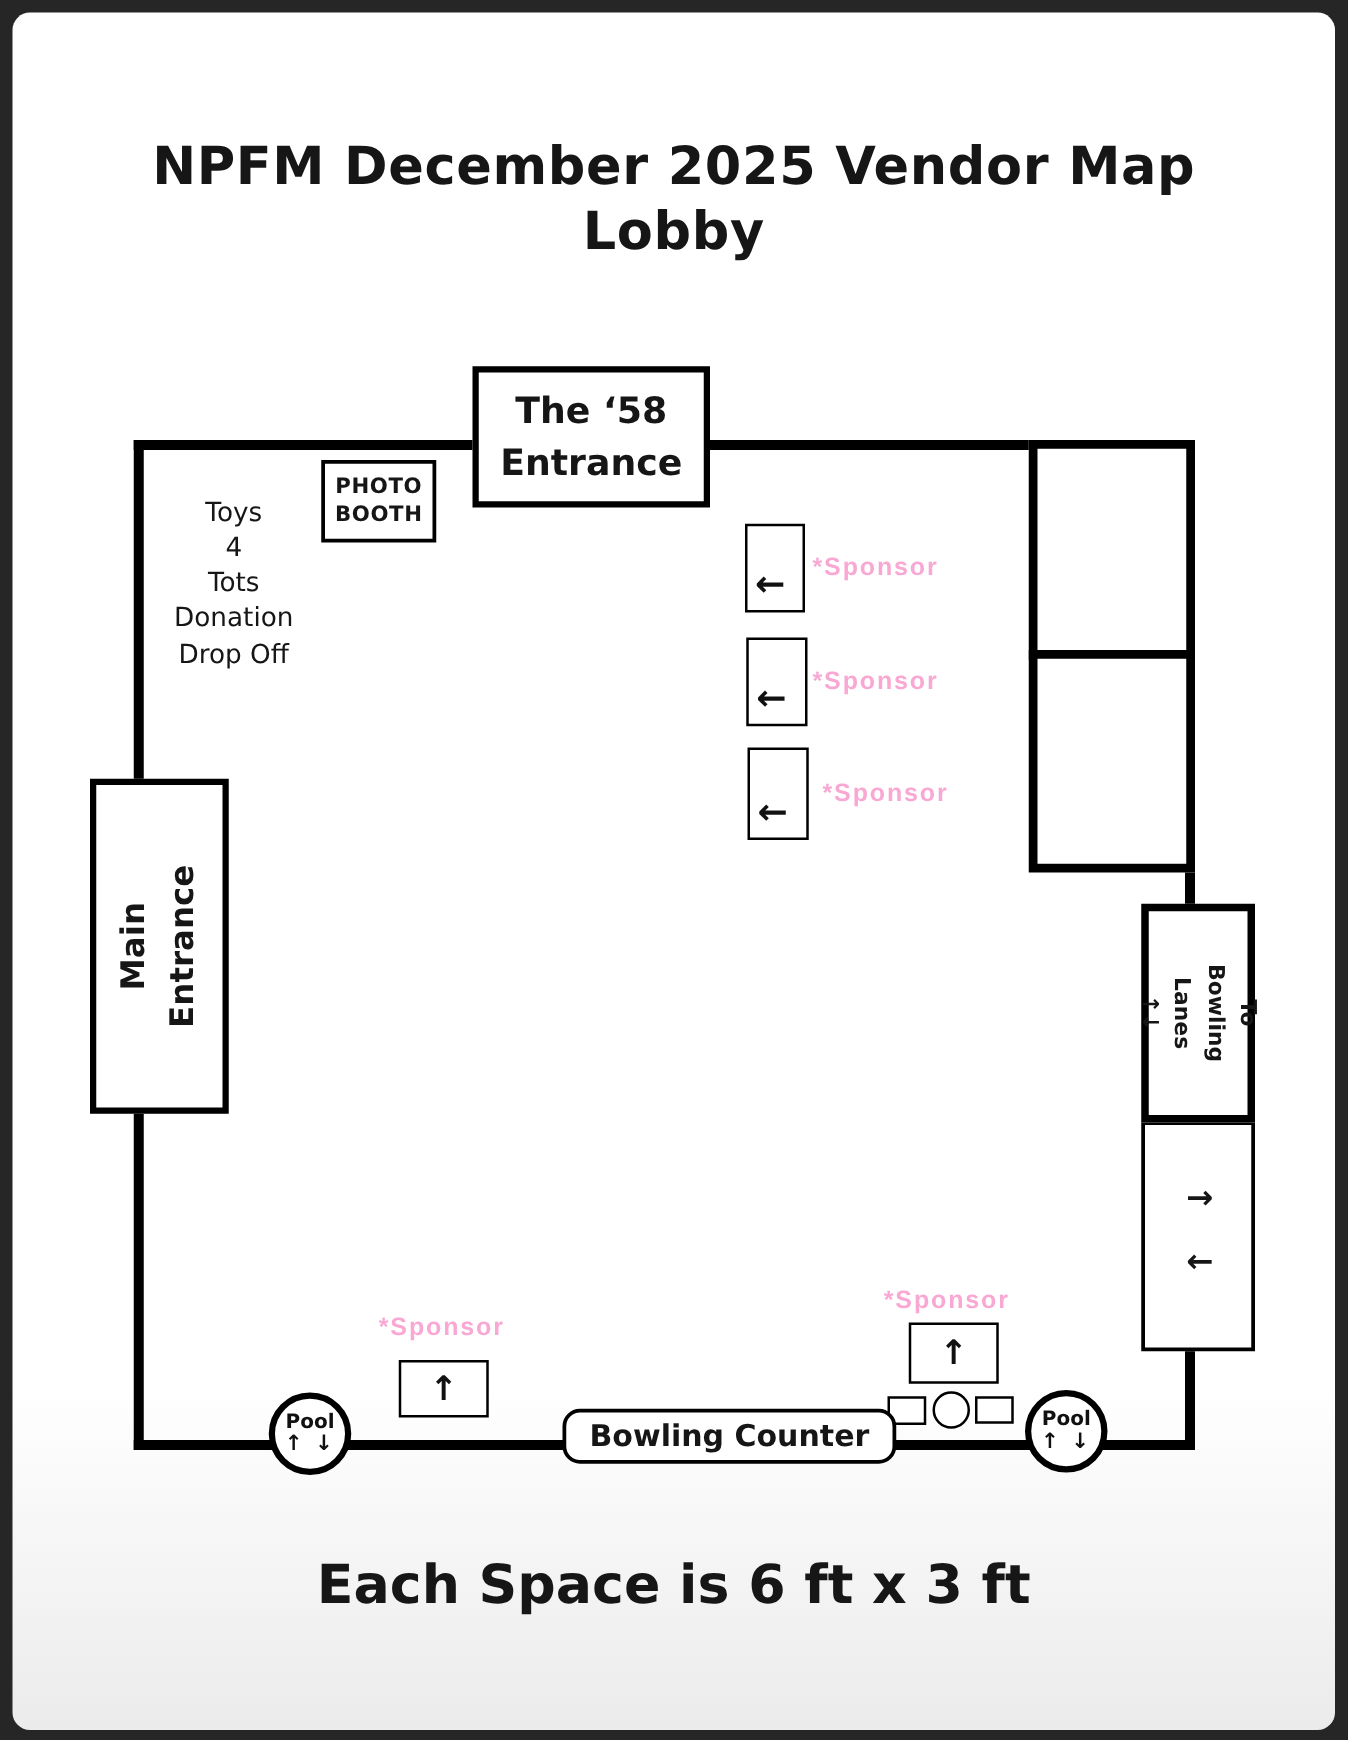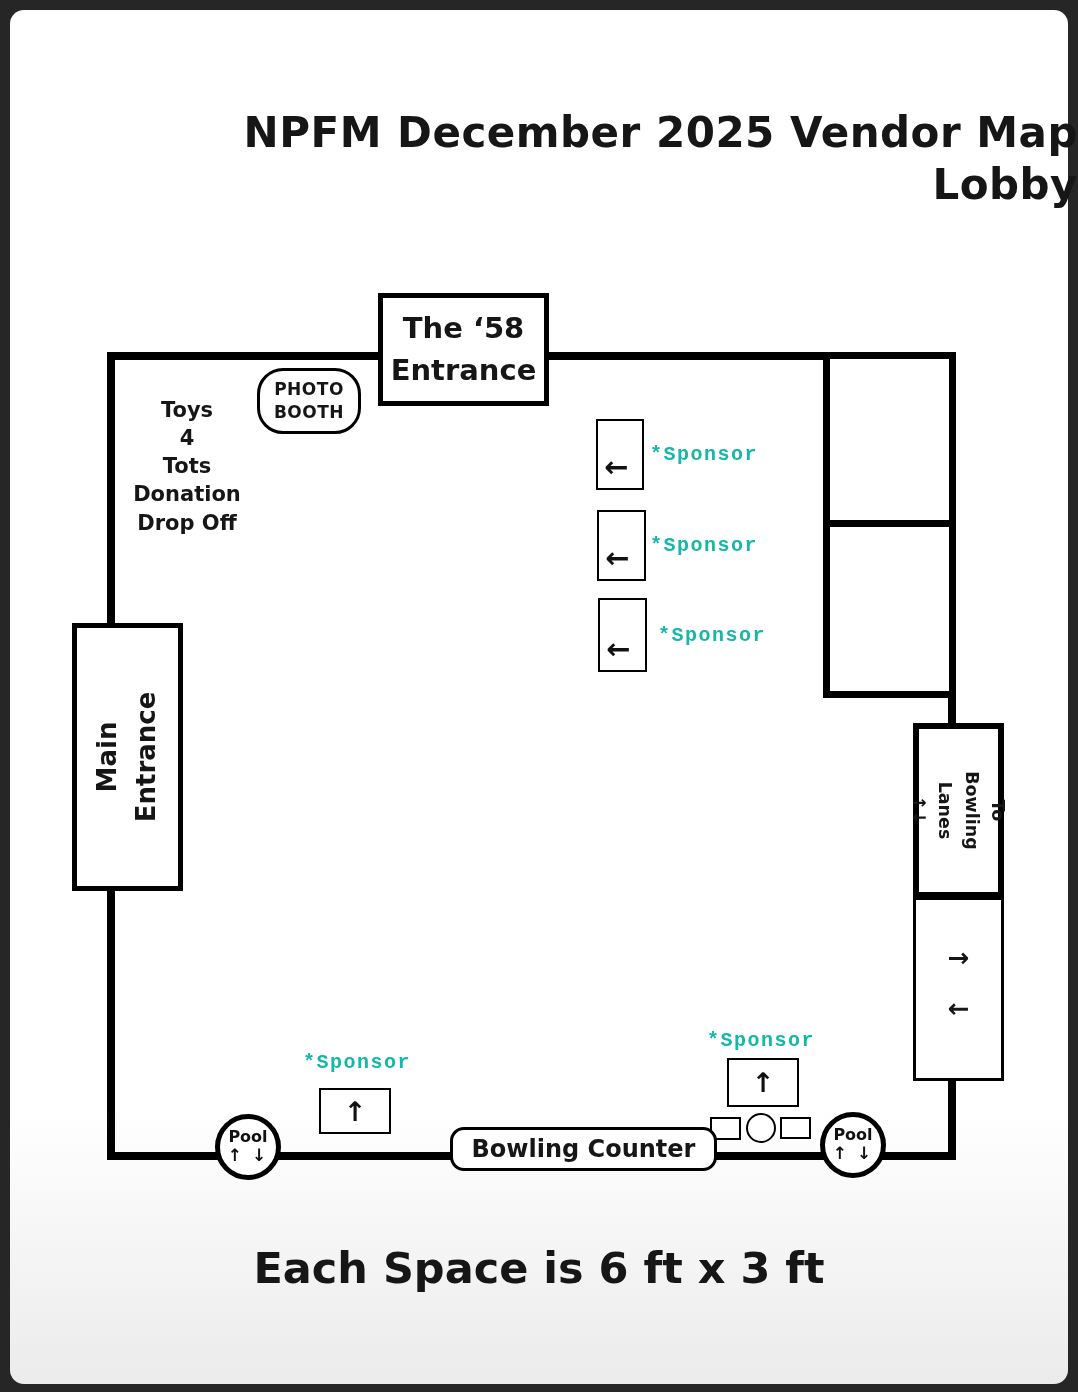--- a/index.html
+++ b/index.html
@@ -10,52 +10,52 @@
     position:relative;
     overflow:hidden;
   }
   .card{
     position:absolute;left:10px;top:10px;right:10px;bottom:8px;
     background:linear-gradient(to bottom,#ffffff 0%,#ffffff 80%,#ebebeb 100%);
     border-radius:14px;
   }
   .abs{position:absolute;box-sizing:border-box;}
   .title{
-    left:0;right:0;text-align:right;
+    left:0;right:0;text-align:center;
     font-weight:bold;color:#161616;font-size:42px;letter-spacing:0.5px;
   }
   .wall{background:#000;z-index:1;}
   .mapbox{
     background:#fff;border:5px solid #000;z-index:3;
     display:flex;align-items:center;justify-content:center;
     text-align:center;font-weight:bold;color:#161616;
   }
   .pre{white-space:pre-line;}
   .thickbox{border-width:7px;z-index:2;}
   .entrance58{font-size:29px;line-height:1.42;}
   .photobooth{border-width:3px;font-size:17px;line-height:1.35;letter-spacing:0.5px;}
   .toys{
-    font-size:21px;line-height:1.34;font-weight:bold;color:#161616;
+    font-size:21px;line-height:1.34;font-weight:normal;color:#161616;
     text-align:center;z-index:2;
   }
   .rot-ccw{transform:rotate(-90deg);font-size:26px;line-height:1.5;}
   .rot-cw{transform:rotate(90deg);font-size:17.5px;line-height:1.5;}
   .sponsor-box{
     background:#fff;border:2.5px solid #000;z-index:2;
     display:flex;align-items:flex-end;justify-content:flex-start;
     padding:0 0 6px 6px;font-weight:bold;color:#111;font-size:29px;line-height:1;
   }
   .sponsor-box-up{
     background:#fff;border:2.5px solid #000;z-index:2;
     display:flex;align-items:center;justify-content:center;
     font-weight:bold;color:#111;font-size:27px;line-height:1;
   }
   .sponsor-label{
-    color:#14b8a6;font-weight:bold;font-size:20px;letter-spacing:1.5px;
-    font-family:Liberation Mono, monospace;z-index:4;white-space:nowrap;
+    color:#f9a8d4;font-weight:bold;font-size:20px;letter-spacing:1.5px;
+    font-family:Liberation Sans, sans-serif;z-index:4;white-space:nowrap;
   }
   .pool{
     background:#fff;border:5px solid #000;border-radius:50%;z-index:4;
     display:flex;flex-direction:column;align-items:center;justify-content:center;
     font-weight:bold;color:#111;text-align:center;
   }
   .pool .pool-name{font-size:16px;line-height:1.05;}
   .pool .pool-arrows{font-size:17px;line-height:1.1;letter-spacing:2px;}
   .counter{
     background:#fff;border:3px solid #000;border-radius:14px;z-index:4;
@@ -79,26 +79,26 @@
 <div class="abs title" style="top:160px;">Lobby</div>
 
 <div class="abs wall" style="left:107px;top:352px;width:849px;height:8px;"></div>
 <div class="abs wall" style="left:107px;top:352px;width:8px;height:808px;"></div>
 <div class="abs wall" style="left:107px;top:1152px;width:849px;height:8px;"></div>
 <div class="abs wall" style="left:948px;top:352px;width:8px;height:808px;"></div>
 
 <div class="abs mapbox thickbox" style="left:823px;top:352px;width:133px;height:176px;"></div>
 <div class="abs mapbox thickbox" style="left:823px;top:520px;width:133px;height:178px;"></div>
 
-<div class="abs mapbox entrance58" style="left:378px;top:293px;width:171px;height:113px;">
+<div class="abs mapbox entrance58" style="left:378px;top:293px;width:190px;height:113px;">
   <div class="pre">The ‘58
 Entrance</div>
 </div>
 
-<div class="abs mapbox photobooth" style="left:257px;top:368px;width:104px;height:66px;border-radius:26px;">
+<div class="abs mapbox photobooth" style="left:257px;top:368px;width:92px;height:66px;">
   <div class="pre">PHOTO
 BOOTH</div>
 </div>
 
 <div class="abs toys pre" style="left:112px;top:396px;width:150px;">Toys
 4
 Tots
 Donation
 Drop Off</div>
 

